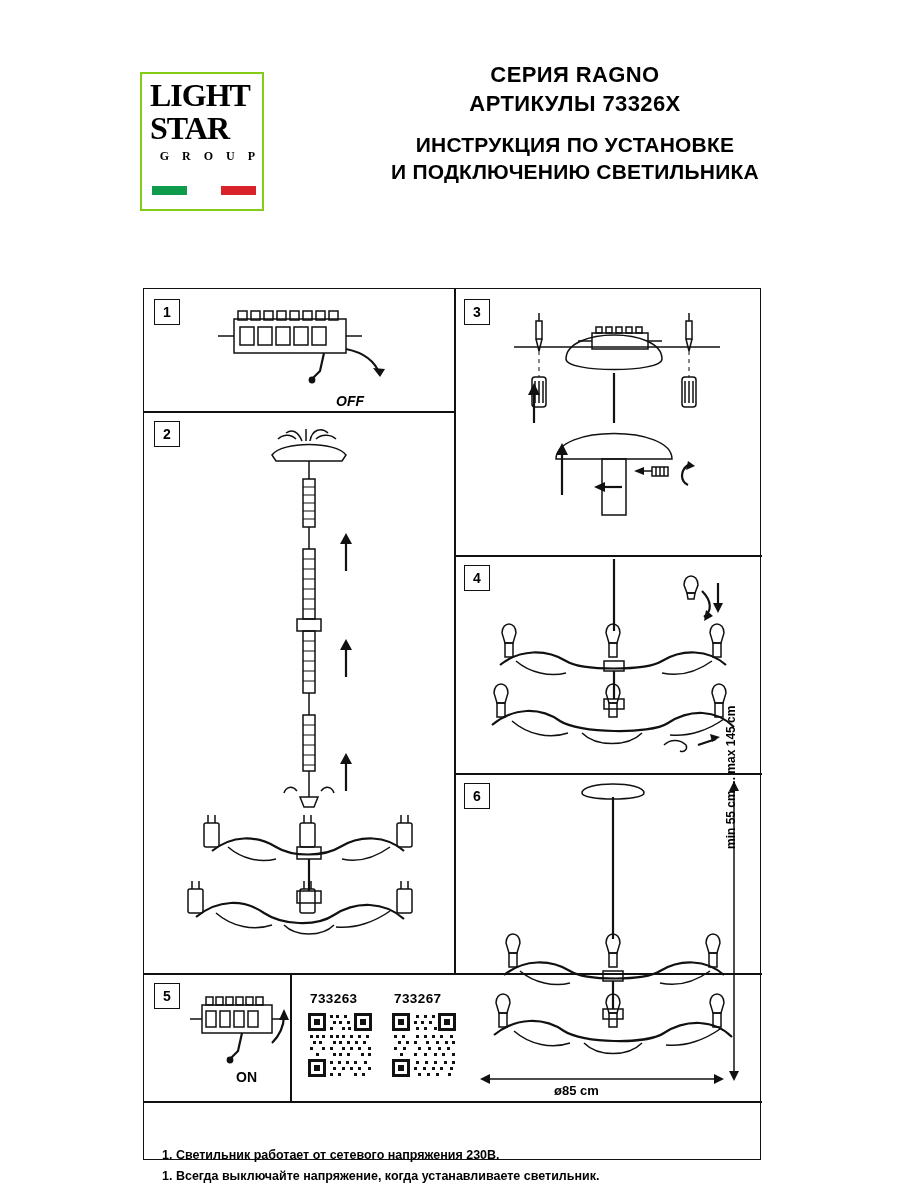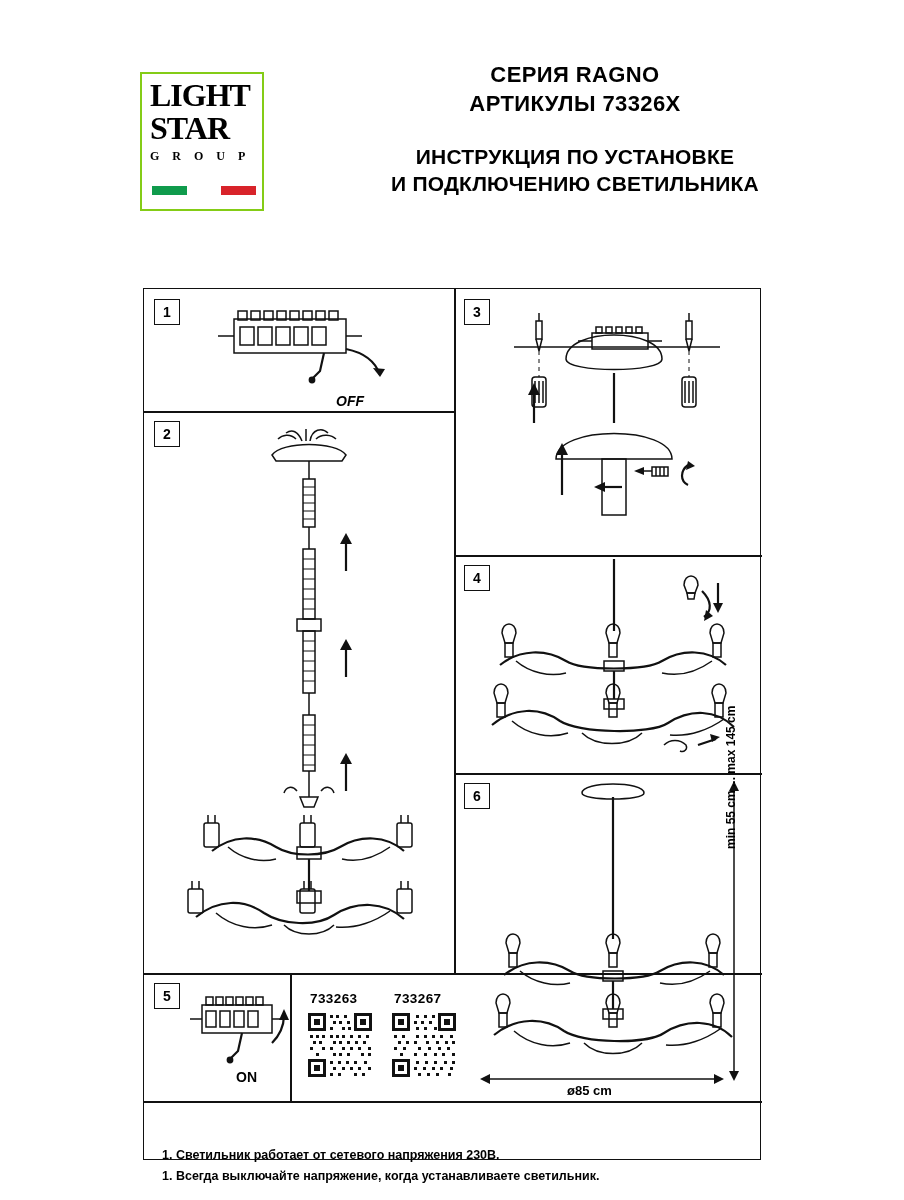--- a/index.html
+++ b/index.html
@@ -6,31 +6,31 @@
   body{width:904px;height:1200px;font-family:"Liberation Sans",sans-serif;color:#000;position:relative;overflow:hidden;}
   .page{position:absolute;left:0;top:0;width:904px;height:1200px;}
 
   
   .header{position:absolute;left:0;top:0;width:904px;height:245px;}
   .logo-box{position:absolute;left:140px;top:72px;width:120px;height:135px;border:2px solid #84cc16;background:#fff;}
   .logo-text{position:absolute;left:8px;top:4px;width:110px;font-weight:bold;line-height:0.98;}
   .logo-l1,.logo-l2{font-size:32px;letter-spacing:-1px;font-family:"Liberation Serif",serif;font-weight:bold;}
   .logo-l1{display:block;margin-top:2px;}
   .logo-l2{display:block;margin-top:2px;}
-  .logo-l3{display:block;font-size:12px;letter-spacing:5px;margin-top:6px;font-family:"Liberation Serif",serif;}
+  .logo-l3{display:block;font-size:12px;letter-spacing:5px;margin-top:6px;font-family:"Liberation Serif",serif;text-align:right;}
   .flag{position:absolute;left:10px;top:112px;width:104px;height:9px;display:flex;}
   .flag i{display:block;height:100%;flex:1;}
   .flag .g{background:#0f9b4c;}
   .flag .w{background:#ffffff;}
   .flag .r{background:#d8232a;}
 
   .title-block{position:absolute;left:275px;top:62px;width:600px;text-align:center;}
   .t-series{font-size:22px;font-weight:bold;letter-spacing:.4px;line-height:1.22;}
   .t-art{font-size:22px;font-weight:bold;letter-spacing:.4px;line-height:1.22;margin-top:2px;}
-  .t-instr{font-size:21px;font-weight:bold;line-height:1.28;margin-top:26px;letter-spacing:.2px;}
+  .t-instr{font-size:21px;font-weight:bold;line-height:1.28;margin-top:14px;letter-spacing:.2px;}
 
   
   .frame{position:absolute;left:143px;top:288px;width:618px;height:872px;border:1.6px solid #111;box-sizing:border-box;}
 
   .vline{position:absolute;background:#111;}
   .hline{position:absolute;background:#111;}
 
   .step-num{position:absolute;width:26px;height:26px;border:1.6px solid #111;box-sizing:border-box;display:flex;align-items:center;justify-content:center;font-size:14px;font-weight:bold;background:#fff;}
 
   .cell-label{position:absolute;font-size:13px;font-weight:bold;}
@@ -503,21 +503,21 @@
 
       <line class="s" x1="268" y1="8" x2="268" y2="296"></line>
       <path class="sf" d="M268 2 l-5 10 l10 0 z"></path>
       <path class="sf" d="M268 302 l-5 -10 l10 0 z"></path>
 
       <line class="s" x1="20" y1="300" x2="252" y2="300"></line>
       <path class="sf" d="M14 300 l10 -5 l0 10 z"></path>
       <path class="sf" d="M258 300 l-10 -5 l0 10 z"></path>
     </svg>
     <div class="cell-label" style="left:580px;top:560px;transform:rotate(-90deg);transform-origin:left top;white-space:nowrap;font-size:12px;">min 55 cm ... max 145 cm</div>
-    <div class="cell-label" style="left:423px;top:794px;font-size:13px;">ø85 cm</div>
+    <div class="cell-label" style="left:410px;top:794px;font-size:13px;">ø85 cm</div>
 
     <div style="position:absolute;left:18px;top:856px;width:580px;">
       <div style="font-size:12.5px;font-weight:bold;line-height:1.7;">1. Светильник работает от сетевого напряжения 230В.</div>
       <div style="font-size:12.5px;font-weight:bold;line-height:1.7;">1. Всегда выключайте напряжение, когда устанавливаете светильник.</div>
     </div>
 
   </div>
 </div>
 
 </body></html>

